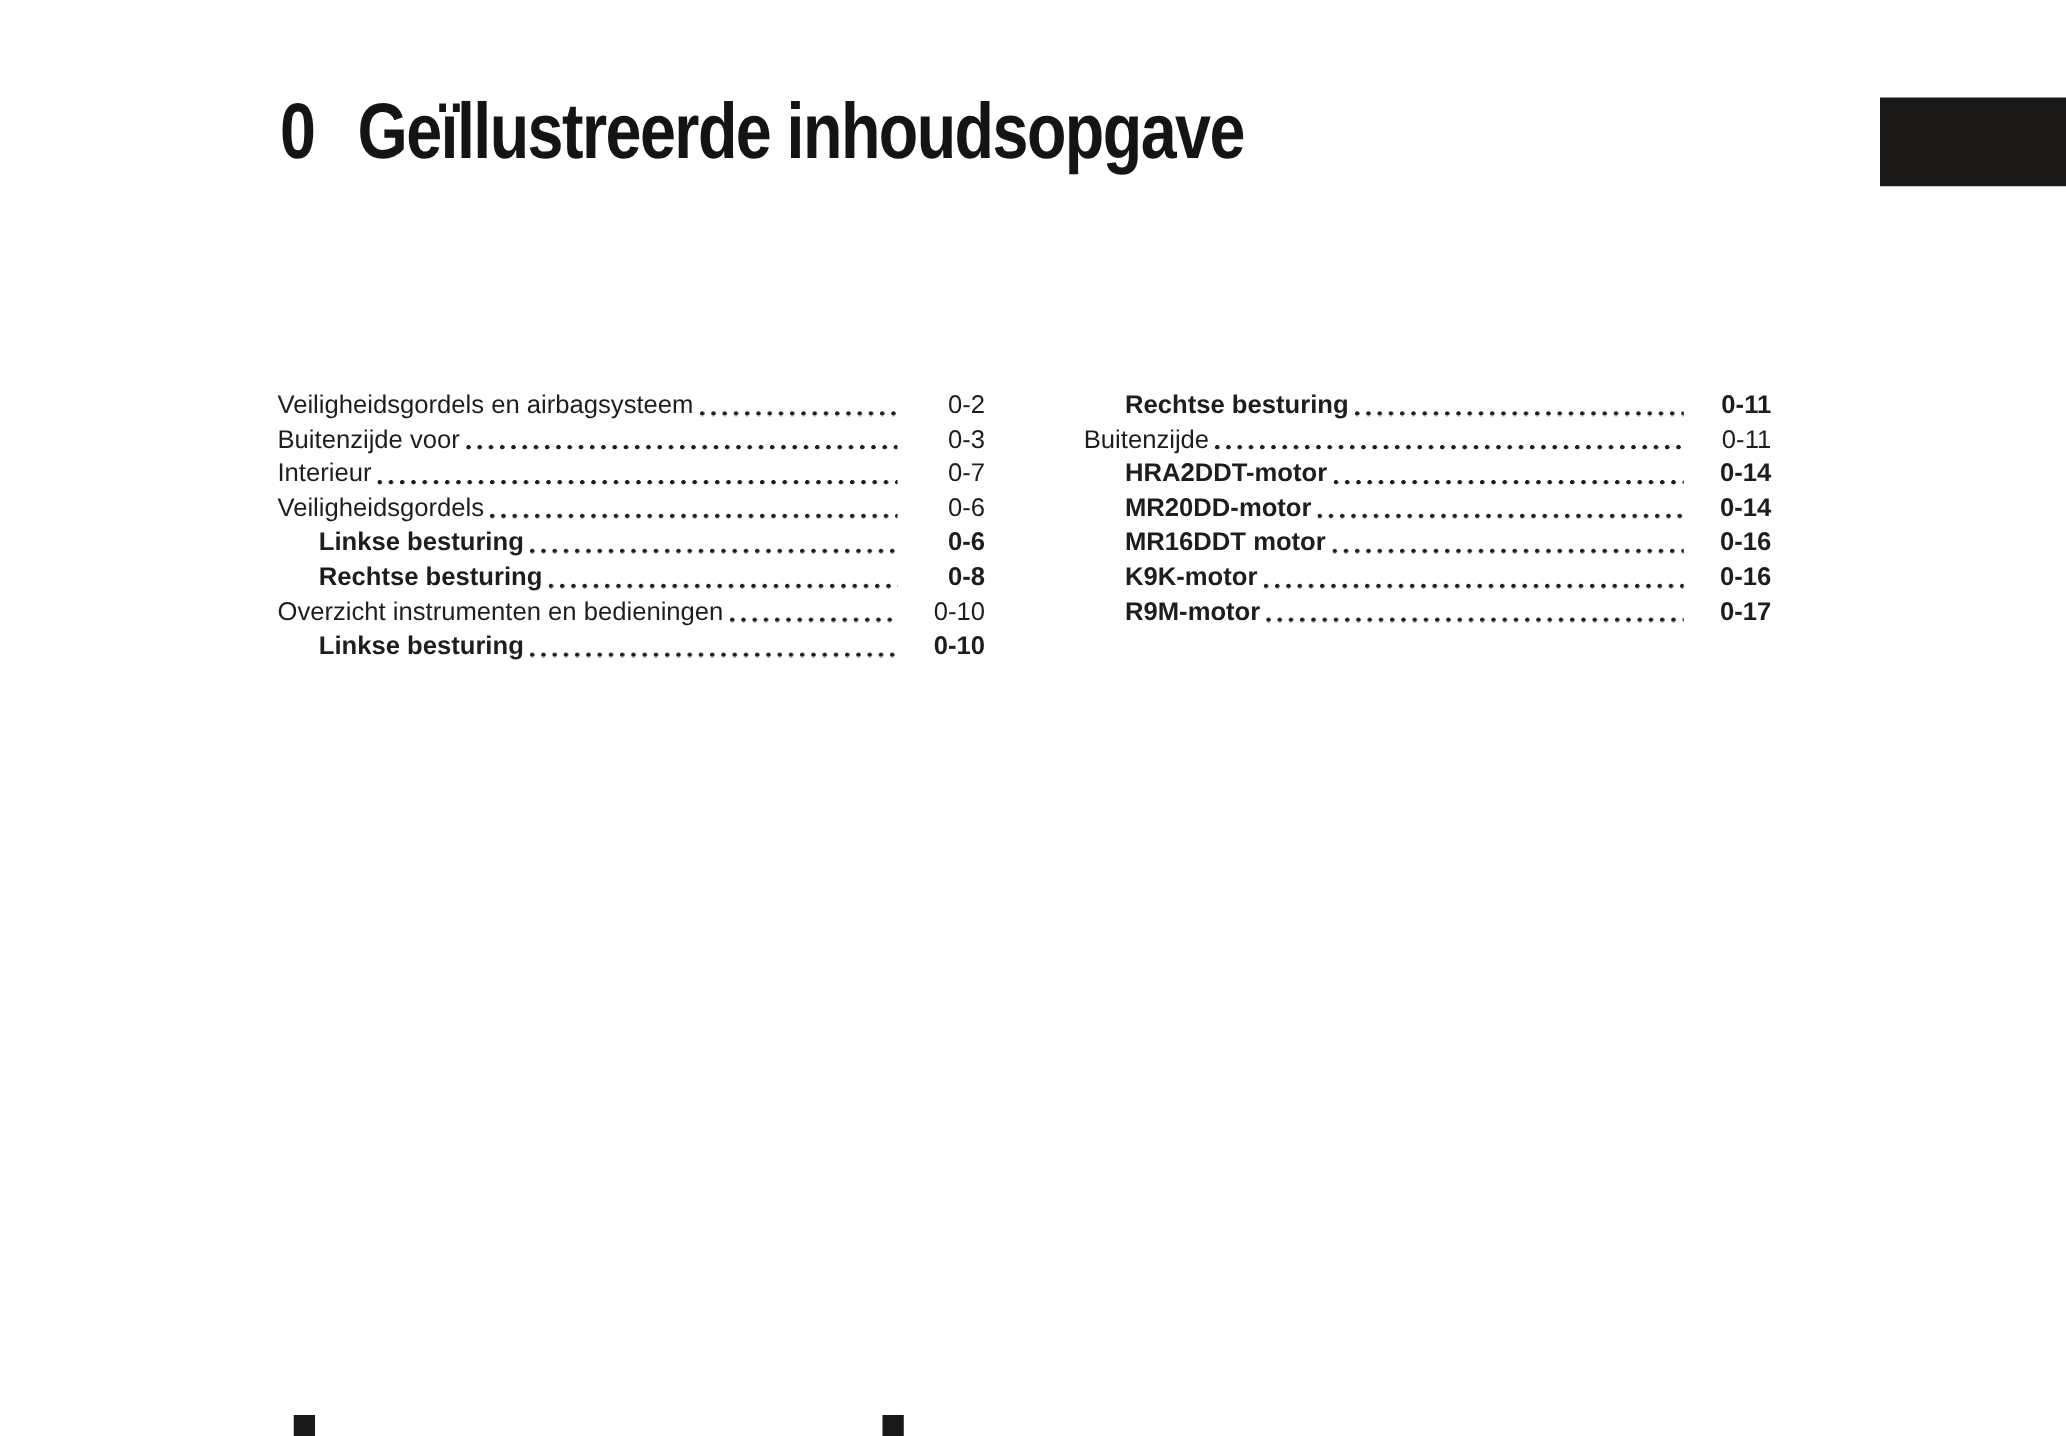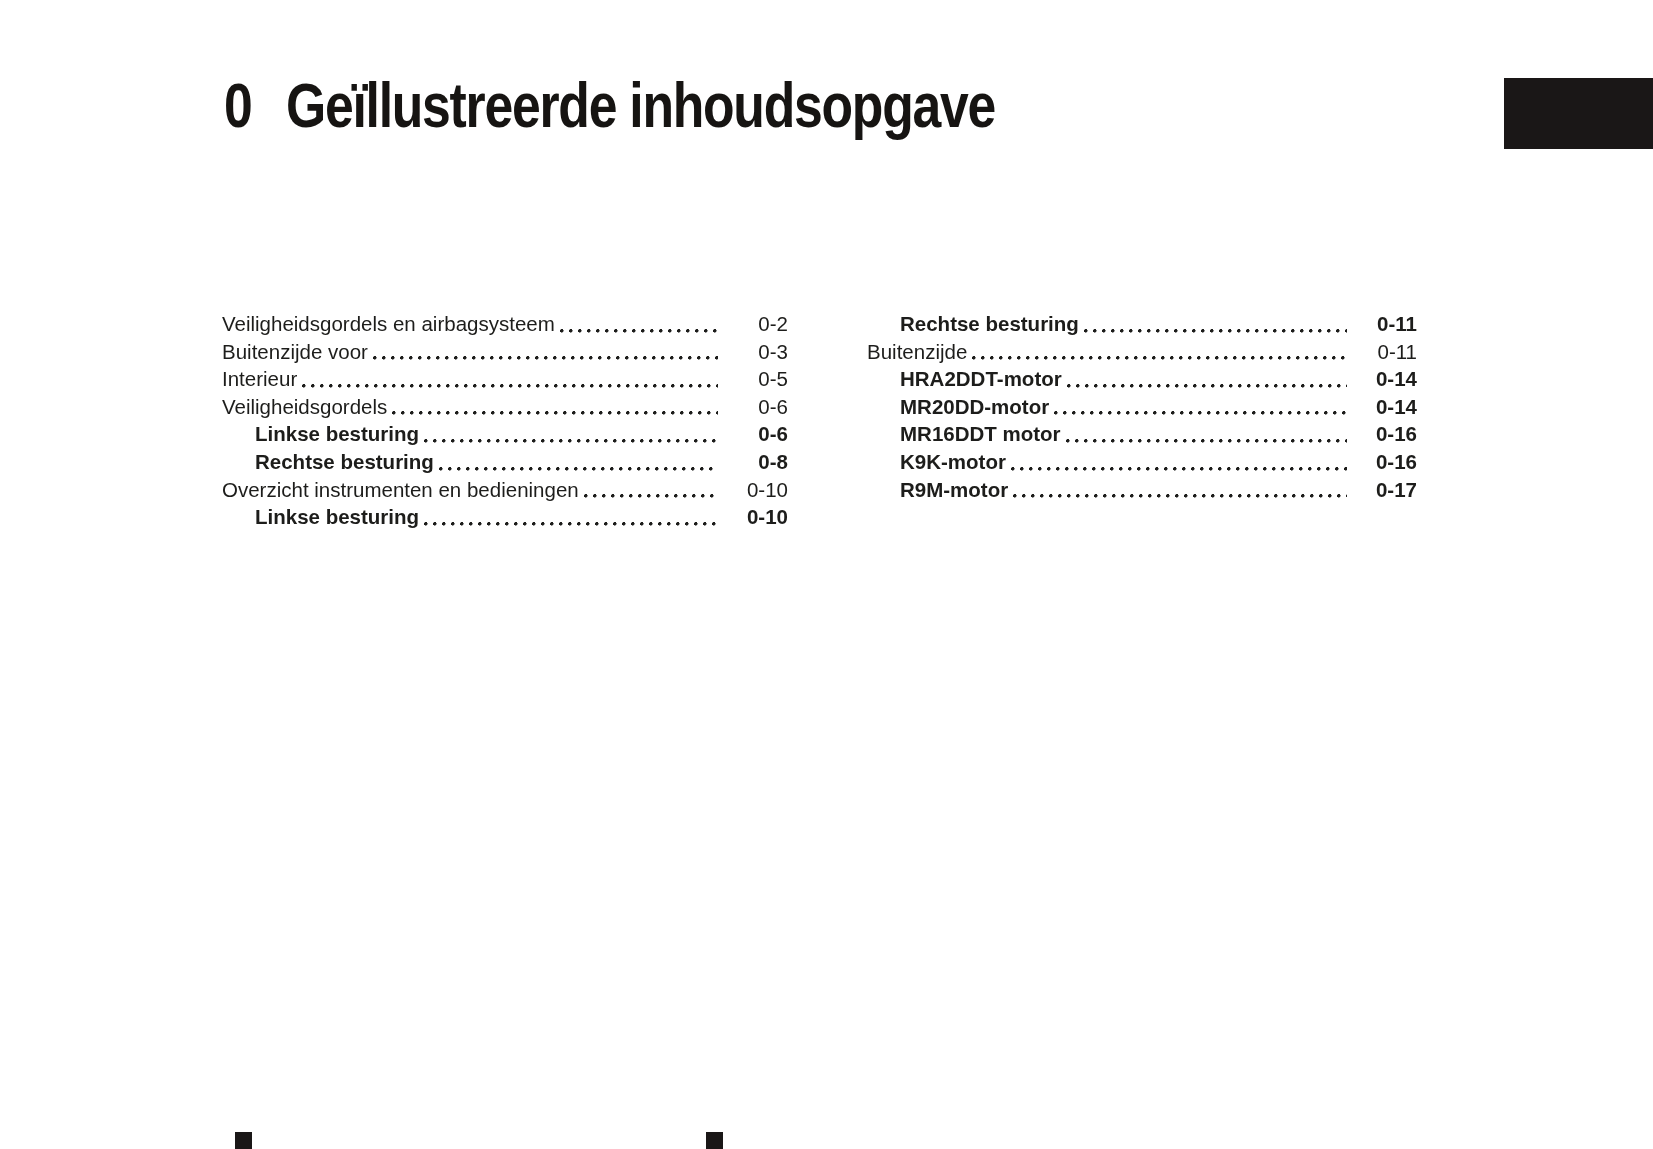--- a/index.html
+++ b/index.html
@@ -117,21 +117,21 @@
       <span class="toc-page">0-2</span>
     </div>
     <div class="toc-row">
       <span class="toc-label">Buitenzijde voor</span>
       <span class="toc-leader"></span>
       <span class="toc-page">0-3</span>
     </div>
     <div class="toc-row">
       <span class="toc-label">Interieur</span>
       <span class="toc-leader"></span>
-      <span class="toc-page">0-5</span>
+      <span class="toc-page">0-7</span>
     </div>
     <div class="toc-row">
       <span class="toc-label">Veiligheidsgordels</span>
       <span class="toc-leader"></span>
       <span class="toc-page">0-6</span>
     </div>
     <div class="toc-row lvl1">
       <span class="toc-label">Linkse besturing</span>
       <span class="toc-leader"></span>
       <span class="toc-page">0-6</span>

